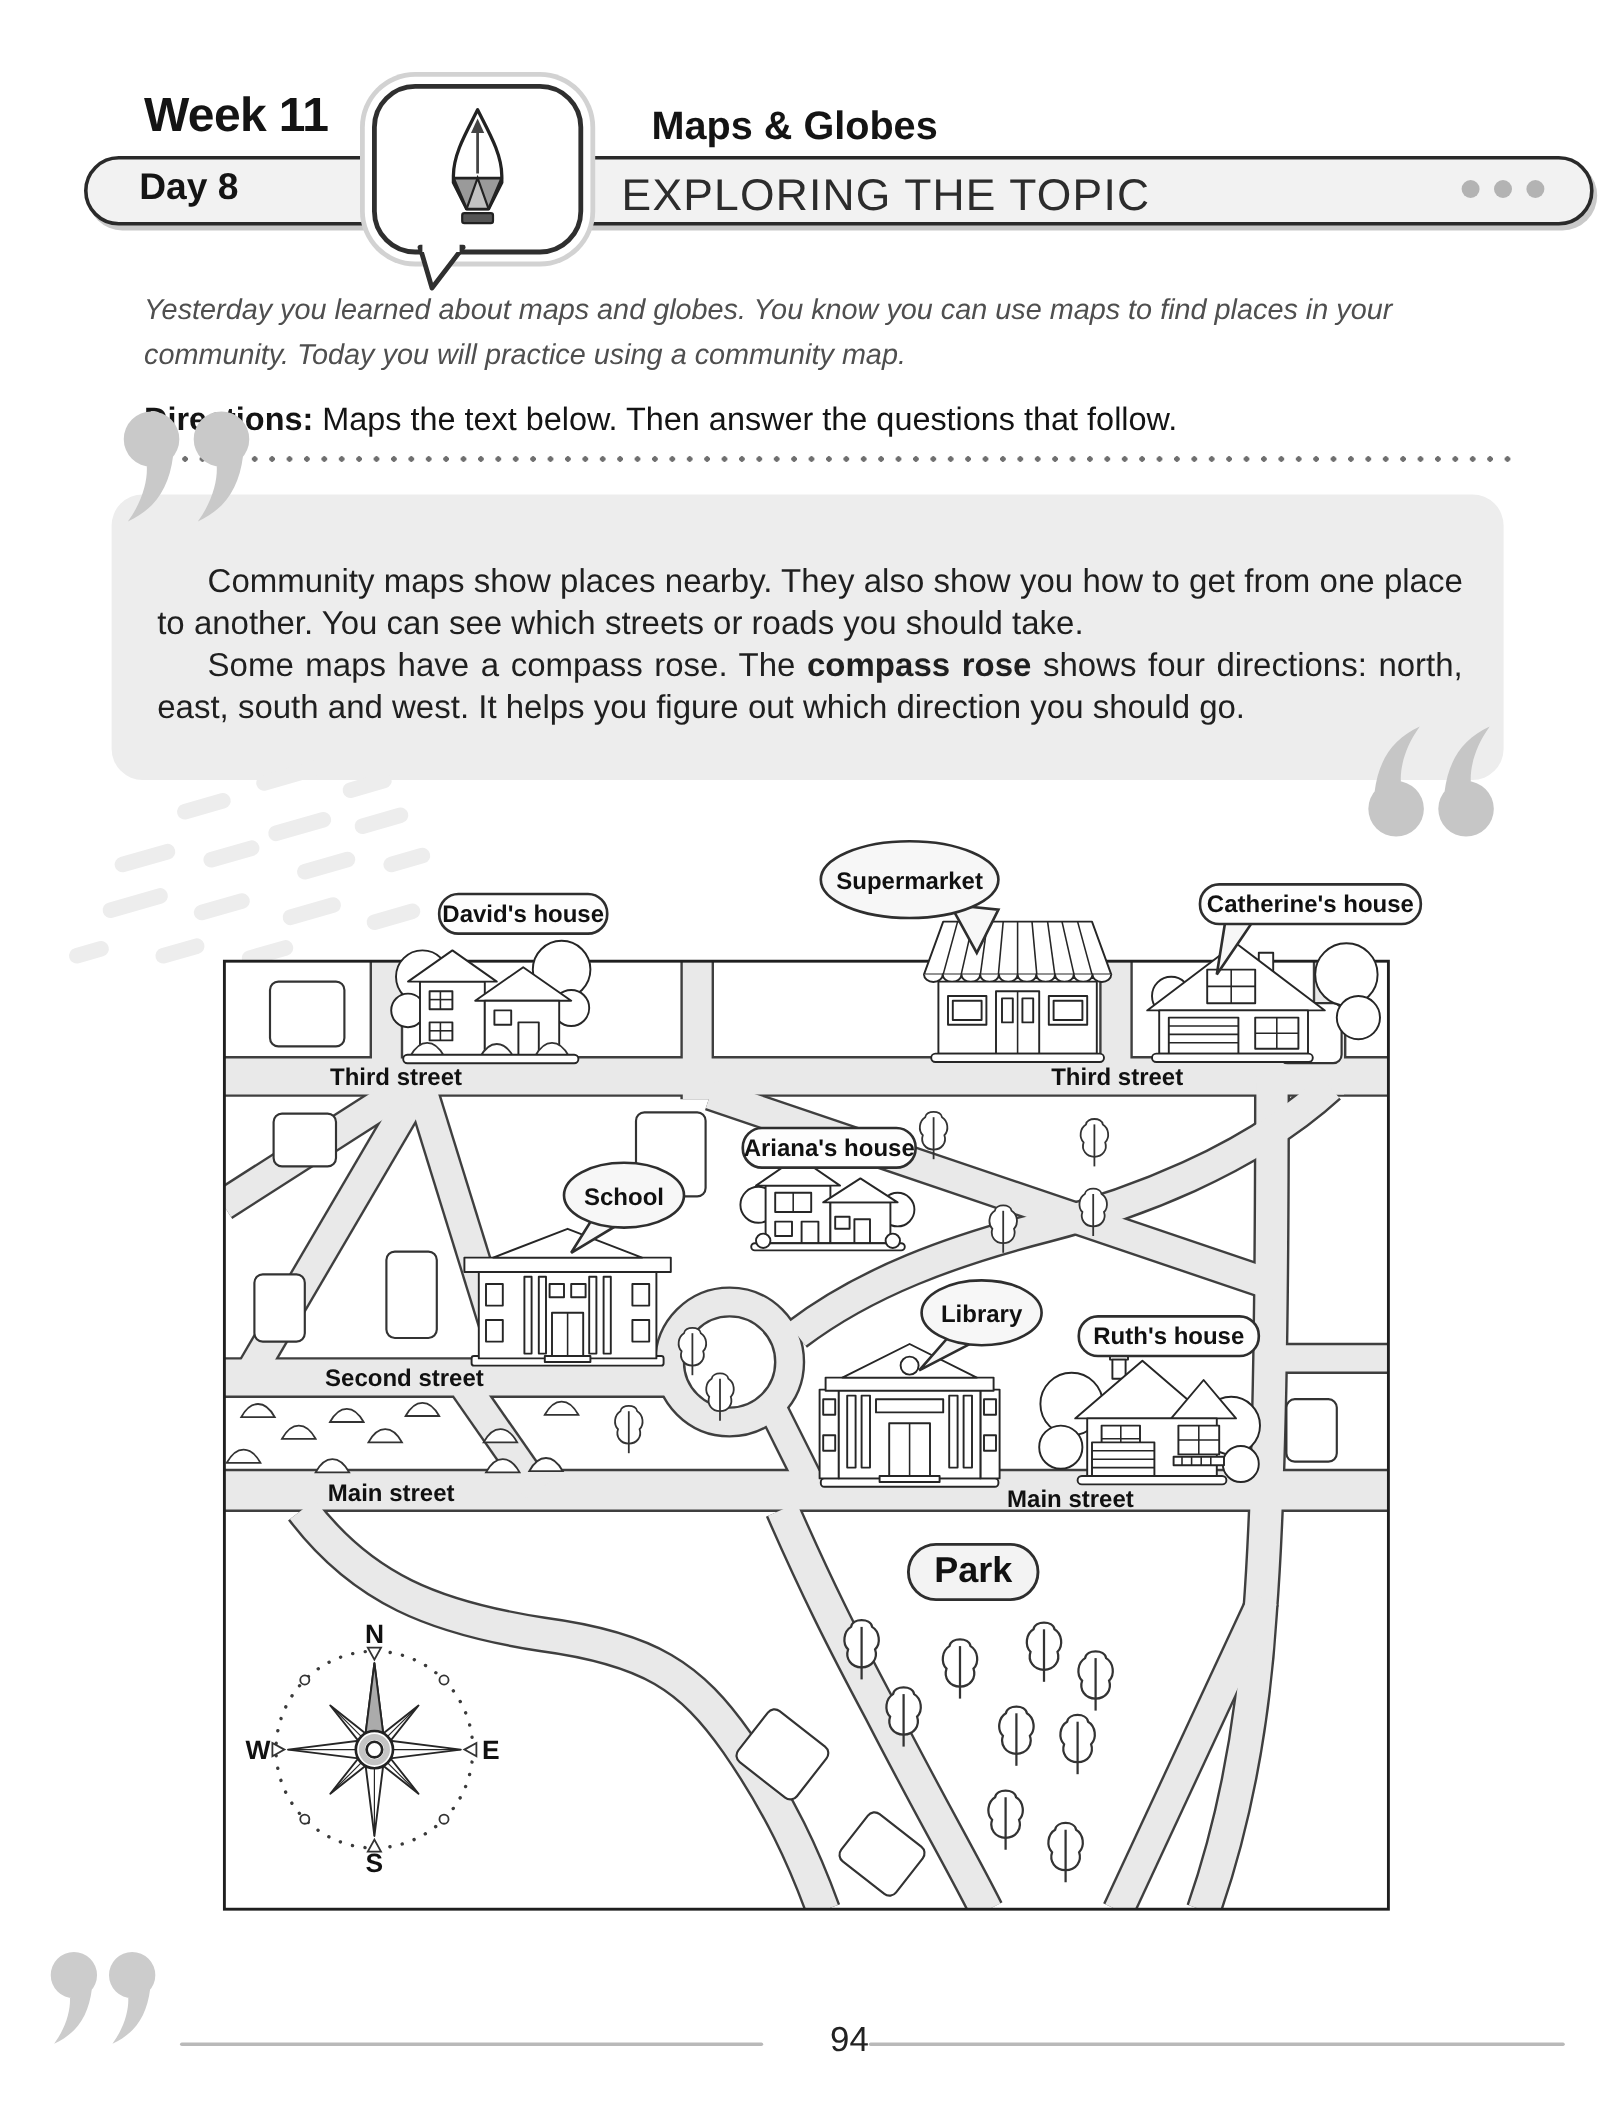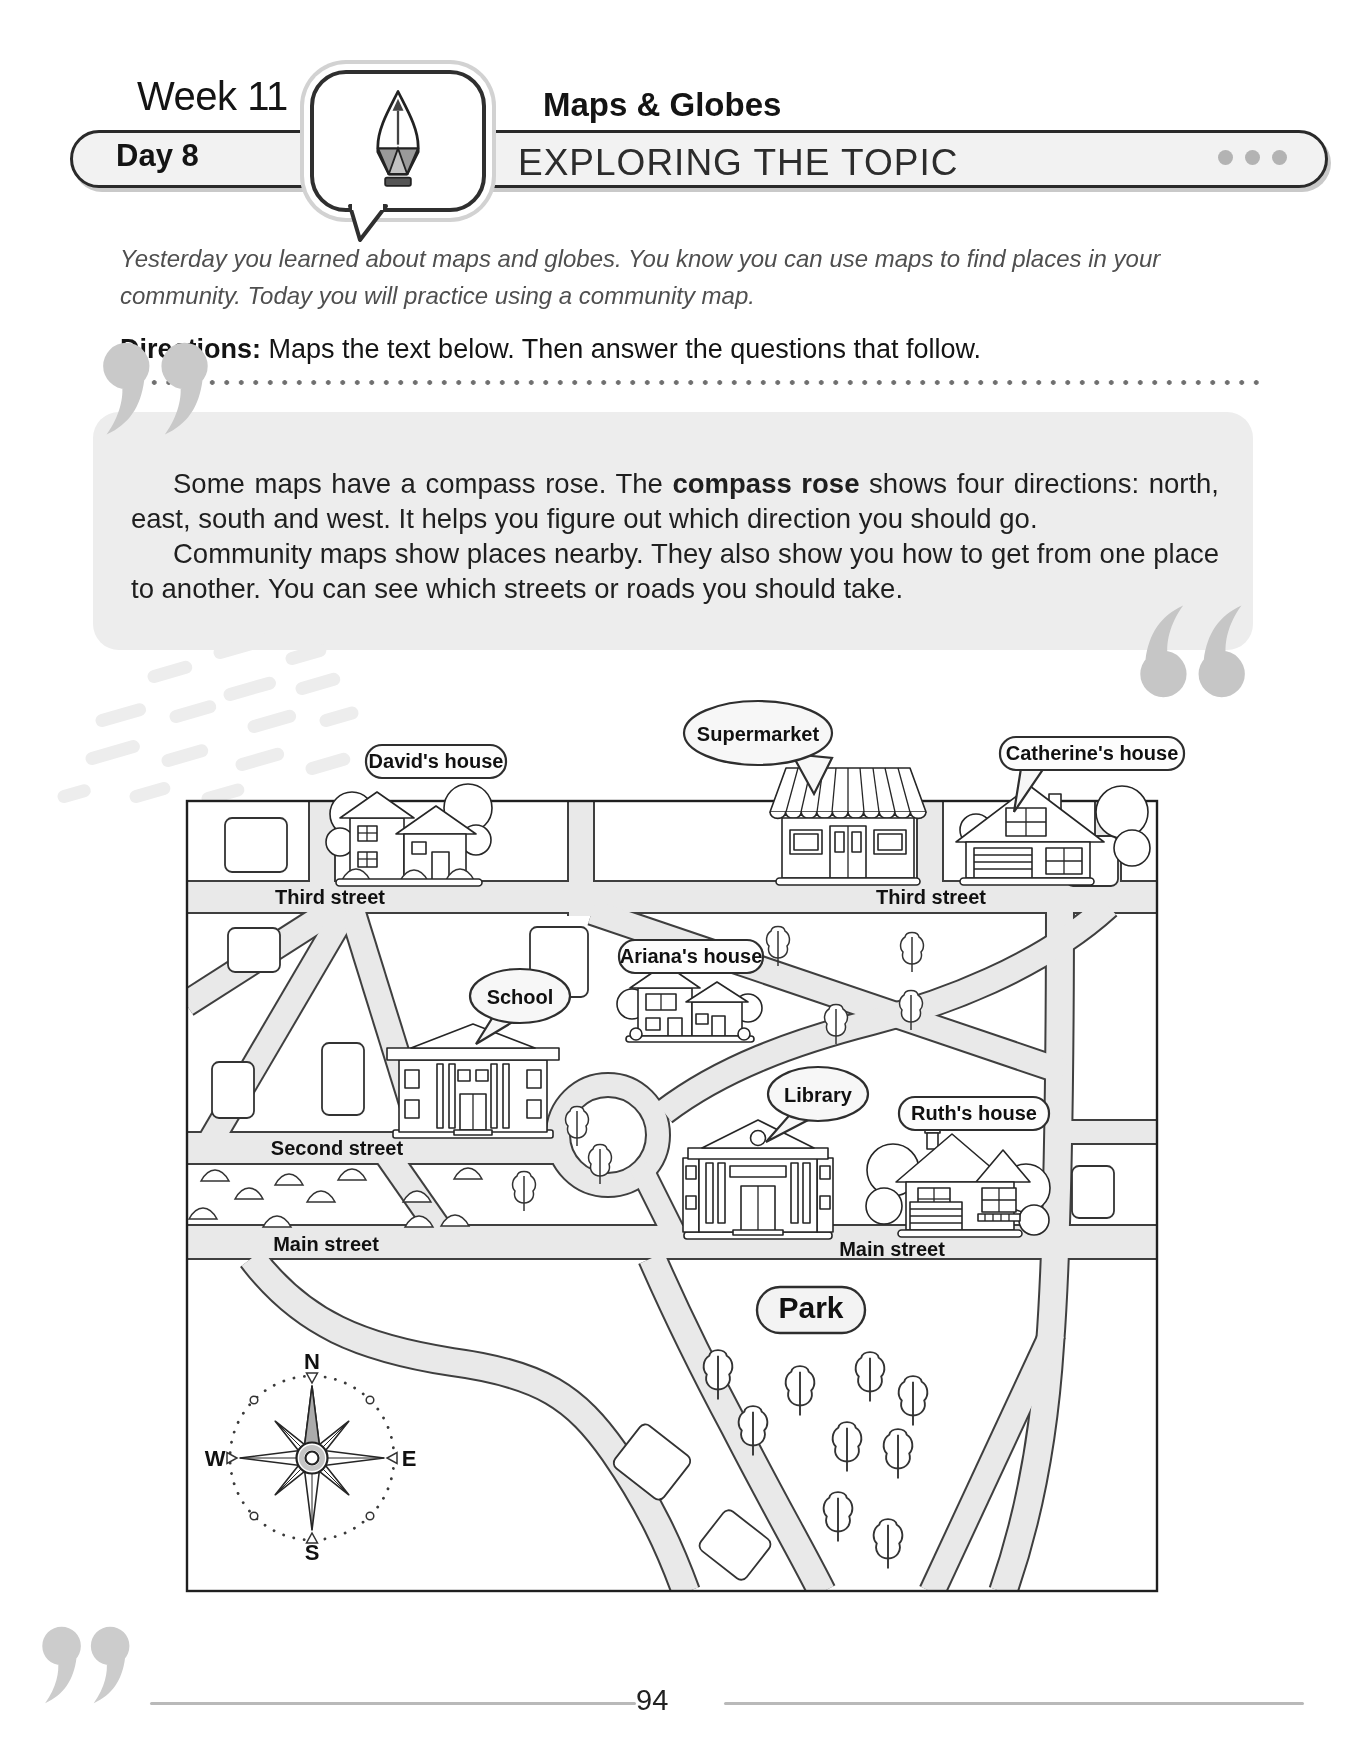--- a/index.html
+++ b/index.html
@@ -1,20 +1,20 @@
 <!DOCTYPE html>
 <html><head>
 <meta charset="utf-8">
 <style>
   html,body{margin:0;padding:0;}
   body{width:1346px;height:1758px;background:#ffffff;font-family:"Liberation Sans",sans-serif;position:relative;overflow:hidden;color:#1c1c1c;}
   .abs{position:absolute;}
 
   
-  .week{left:120px;top:74px;font-size:40px;font-weight:400;letter-spacing:-.5px;color:#141414;margin-left:17px;}
+  .week{left:120px;top:74px;font-size:40px;font-weight:700;letter-spacing:-.5px;color:#141414;}
   .bar{left:70px;top:130px;width:1252px;height:52px;background:#f2f2f2;border:3px solid #2a2a2a;border-radius:30px;box-shadow:3px 4px 0 0 #c9c9c9;}
   .day{left:116px;top:138px;font-size:31px;font-weight:700;color:#141414;}
   .title{left:518px;top:86px;font-size:33px;font-weight:800;color:#141414;margin-left:25px;}
   .subtitle{left:518px;top:142px;font-size:37px;font-weight:400;letter-spacing:1px;color:#2c2c2c;}
   .bar-dots{left:1218px;top:150px;display:flex;gap:12px;}
   .bar-dots i{width:15px;height:15px;border-radius:50%;background:#b3b3b3;}
   .badge{left:310px;top:70px;width:168px;height:134px;background:#fff;border:4px solid #2f2f2f;border-radius:36px;box-shadow:0 0 0 6px #ffffff,0 0 0 10px #d2d2d2;display:flex;align-items:center;justify-content:center;}
   .badge-tail{left:346px;top:206px;width:48px;height:40px;overflow:visible;}
 
   
@@ -25,21 +25,21 @@
 
   
   .quote-panel{left:93px;top:412px;width:1160px;height:238px;background:#ededed;border-radius:26px;}
   .quote-text{left:131px;top:466px;width:1088px;font-size:27.5px;line-height:35px;color:#1f1f1f;text-align:justify;}
   .quote-text p{margin:0;text-indent:42px;}
   .quote-text b{font-weight:800;}
   .qmark{overflow:visible;}
 
   
   .rule{top:1702px;height:3px;background:#b9b9b9;border-radius:2px;}
-  .pageno{left:636px;top:1684px;width:88px;text-align:left;font-size:29px;color:#222;}
+  .pageno{left:636px;top:1684px;width:88px;text-align:right;font-size:29px;color:#222;}
 
   
   svg text{font-family:"Liberation Sans",sans-serif;font-weight:700;font-size:20px;fill:#111;text-anchor:middle;}
   .casing{fill:none;stroke:#3f3f3f;stroke-linecap:butt;stroke-linejoin:round;}
   .roadfill{fill:none;stroke:#e9e9e9;stroke-linecap:butt;stroke-linejoin:round;}
   .bld{fill:#ffffff;stroke:#262626;stroke-width:1.6;stroke-linejoin:round;}
   .thin{fill:none;stroke:#262626;stroke-width:1.3;}
   .blk{fill:#ffffff;stroke:#333;stroke-width:1.8;}
   .pill{fill:#fdfdfd;stroke:#2e2e2e;stroke-width:2.2;}
   .bubble{fill:#f7f7f7;stroke:#2e2e2e;stroke-width:2.2;}
@@ -86,22 +86,22 @@
     <path d="M126,28 a27,27 0 1 1 -54,0 a27,27 0 1 1 54,0 M120,44 C116,76 102,96 76,108 C92,86 96,64 94,50 Z"></path>
   </g>
 </svg>
 <svg class="abs qmark" style="left:1118px;top:602px;" width="132" height="96" viewBox="0 0 150 112">
   <g fill="#c6c6c6" transform="rotate(180 75 56)">
     <path d="M58,28 a27,27 0 1 1 -54,0 a27,27 0 1 1 54,0 M52,44 C48,76 34,96 8,108 C24,86 28,64 26,50 Z"></path>
     <path d="M126,28 a27,27 0 1 1 -54,0 a27,27 0 1 1 54,0 M120,44 C116,76 102,96 76,108 C92,86 96,64 94,50 Z"></path>
   </g>
 </svg>
 <div class="abs quote-text">
+  <p>Community maps show places nearby. They also show you how to get from one place to another. You can see which streets or roads you should take.</p>
   <p><span>Some maps have a compass rose. The </span><b>compass rose</b><span> shows four directions: north, east, south and west. It helps you figure out which direction you should go.</span></p>
-  <p>Community maps show places nearby. They also show you how to get from one place to another. You can see which streets or roads you should take.</p>
 </div>
 
 <svg class="abs" style="left:40px;top:628px;" width="1270" height="1014" viewBox="40 628 1270 1014">
   <defs>
     <clipPath id="mapclip">
         <rect x="187" y="801" width="970" height="790"></rect>
       </clipPath>
     <path id="bush" d="M-14,0 Q-8,-11 0,-11 Q8,-11 14,0 Z"></path>
     <g id="tree">
       <path d="M0,6 C-7,6 -11,0 -9,-6 C-13,-10 -12,-18 -7,-21 C-6,-27 6,-27 7,-21 C12,-18 13,-10 9,-6 C11,0 7,6 0,6 Z"></path>

